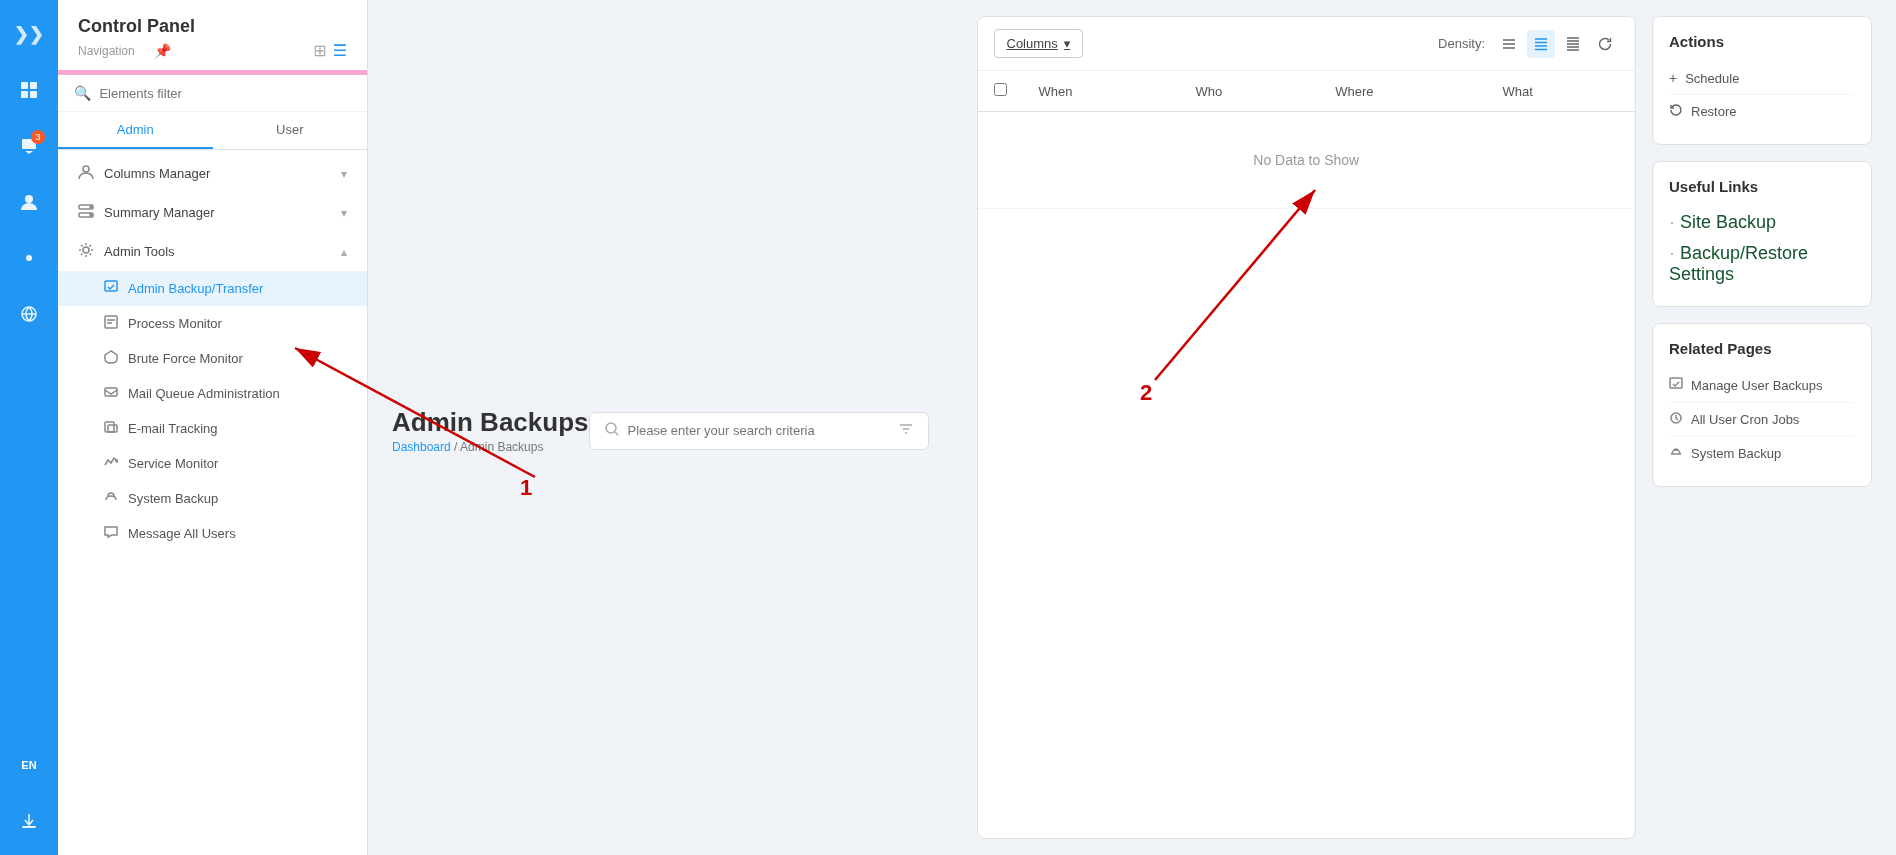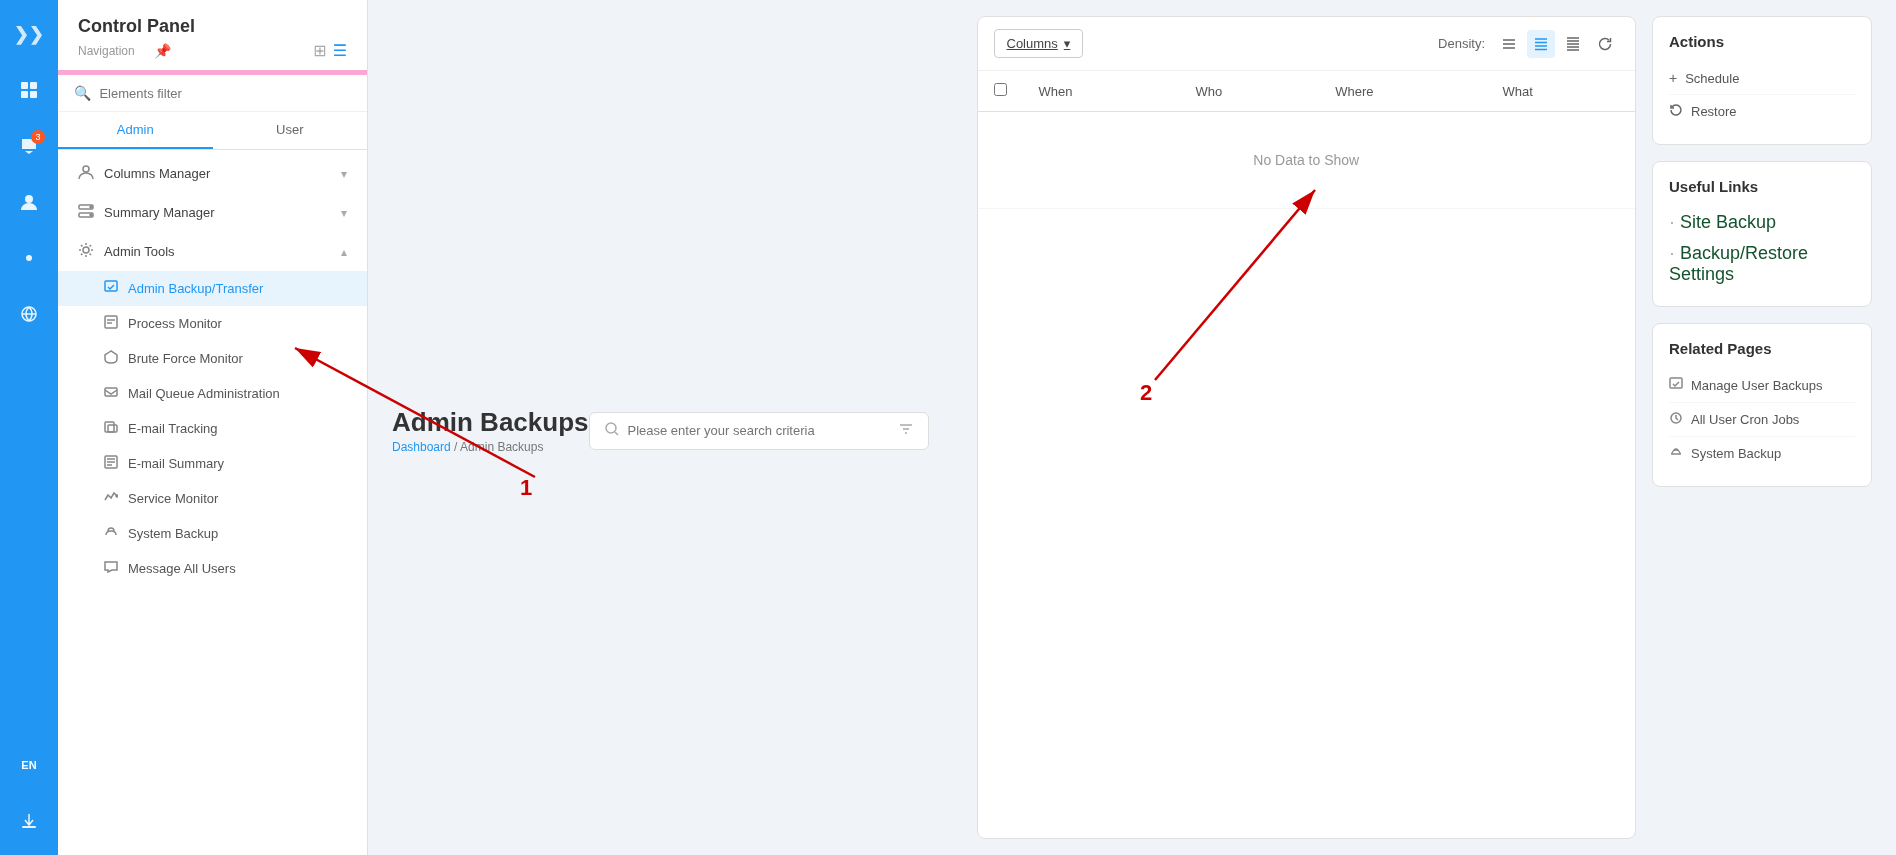--- a/index.html
+++ b/index.html
@@ -465,29 +465,20 @@
     <div class="nav-sub-item">
       <span class="sub-icon">
         <svg width="14" height="14" viewBox="0 0 14 14" fill="none" stroke="#888" stroke-width="1.5">
           <rect x="1" y="2" width="9" height="10" rx="1"></rect>
           <rect x="4" y="5" width="9" height="7" rx="1"></rect>
         </svg>
       </span>
       <span>E-mail Tracking</span>
     </div>
 
-    <div class="nav-sub-item">
-      <span class="sub-icon">
-        <svg width="14" height="14" viewBox="0 0 14 14" fill="none" stroke="#888" stroke-width="1.5">
-          <rect x="1" y="1" width="12" height="12" rx="1"></rect>
-          <path d="M3 4h8M3 7h8M3 10h5"></path>
-        </svg>
-      </span>
-      <span>E-mail Summary</span>
-    </div>
 
     <div class="nav-sub-item">
       <span class="sub-icon">
         <svg width="14" height="14" viewBox="0 0 14 14" fill="none" stroke="#888" stroke-width="1.5">
           <polyline points="1,10 4,5 7,8 10,3 13,6"></polyline>
           <circle cx="13" cy="6" r="1" fill="#888"></circle>
         </svg>
       </span>
       <span>Service Monitor</span>
     </div>

